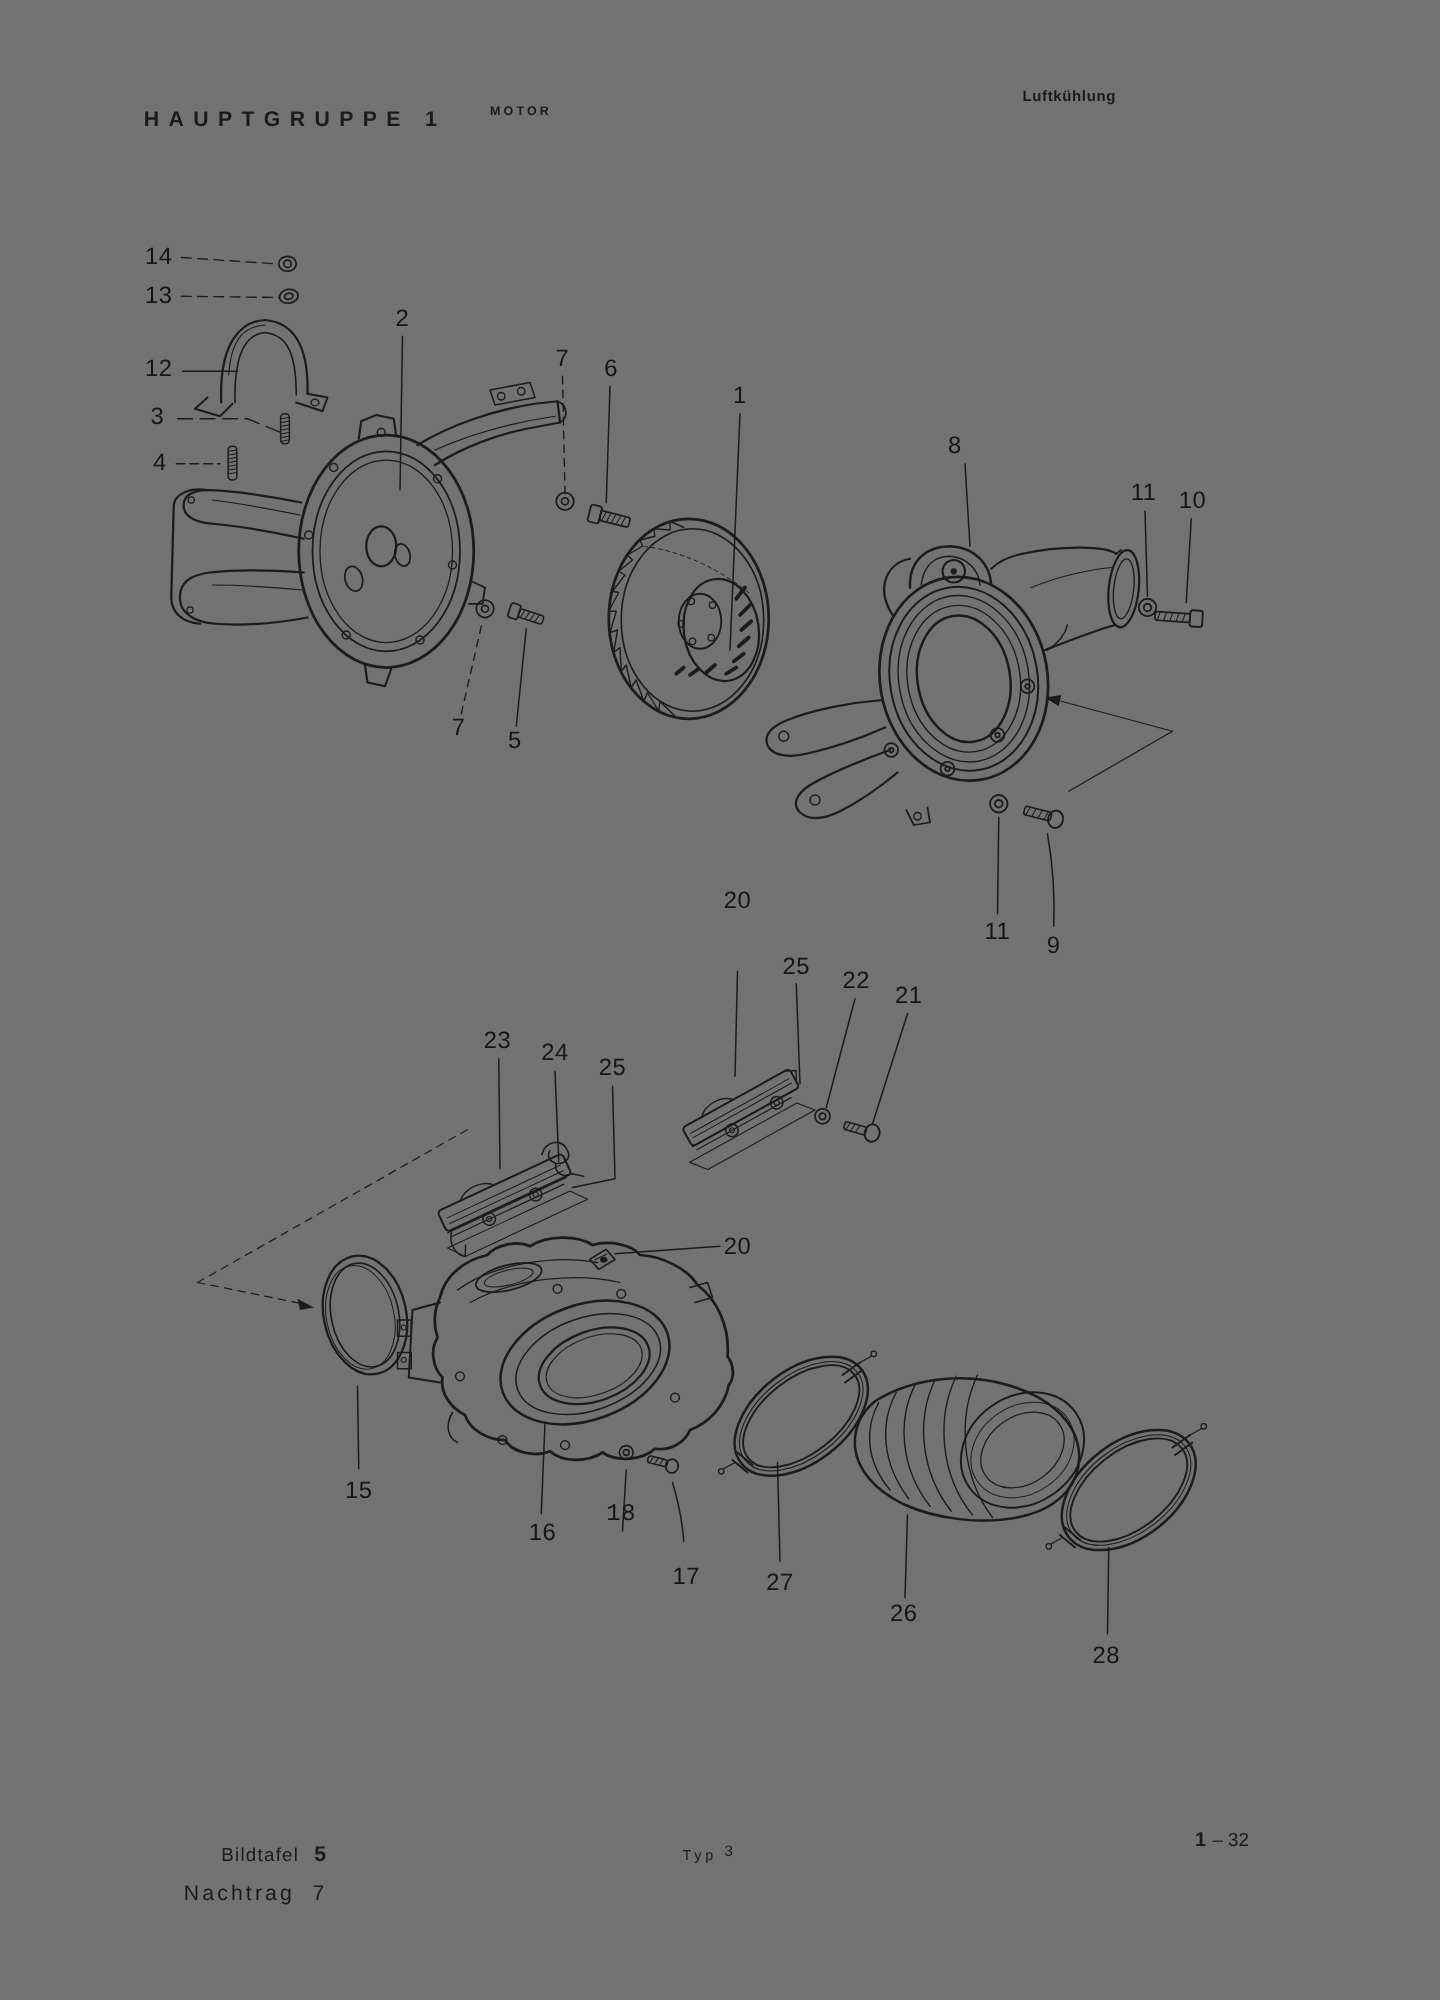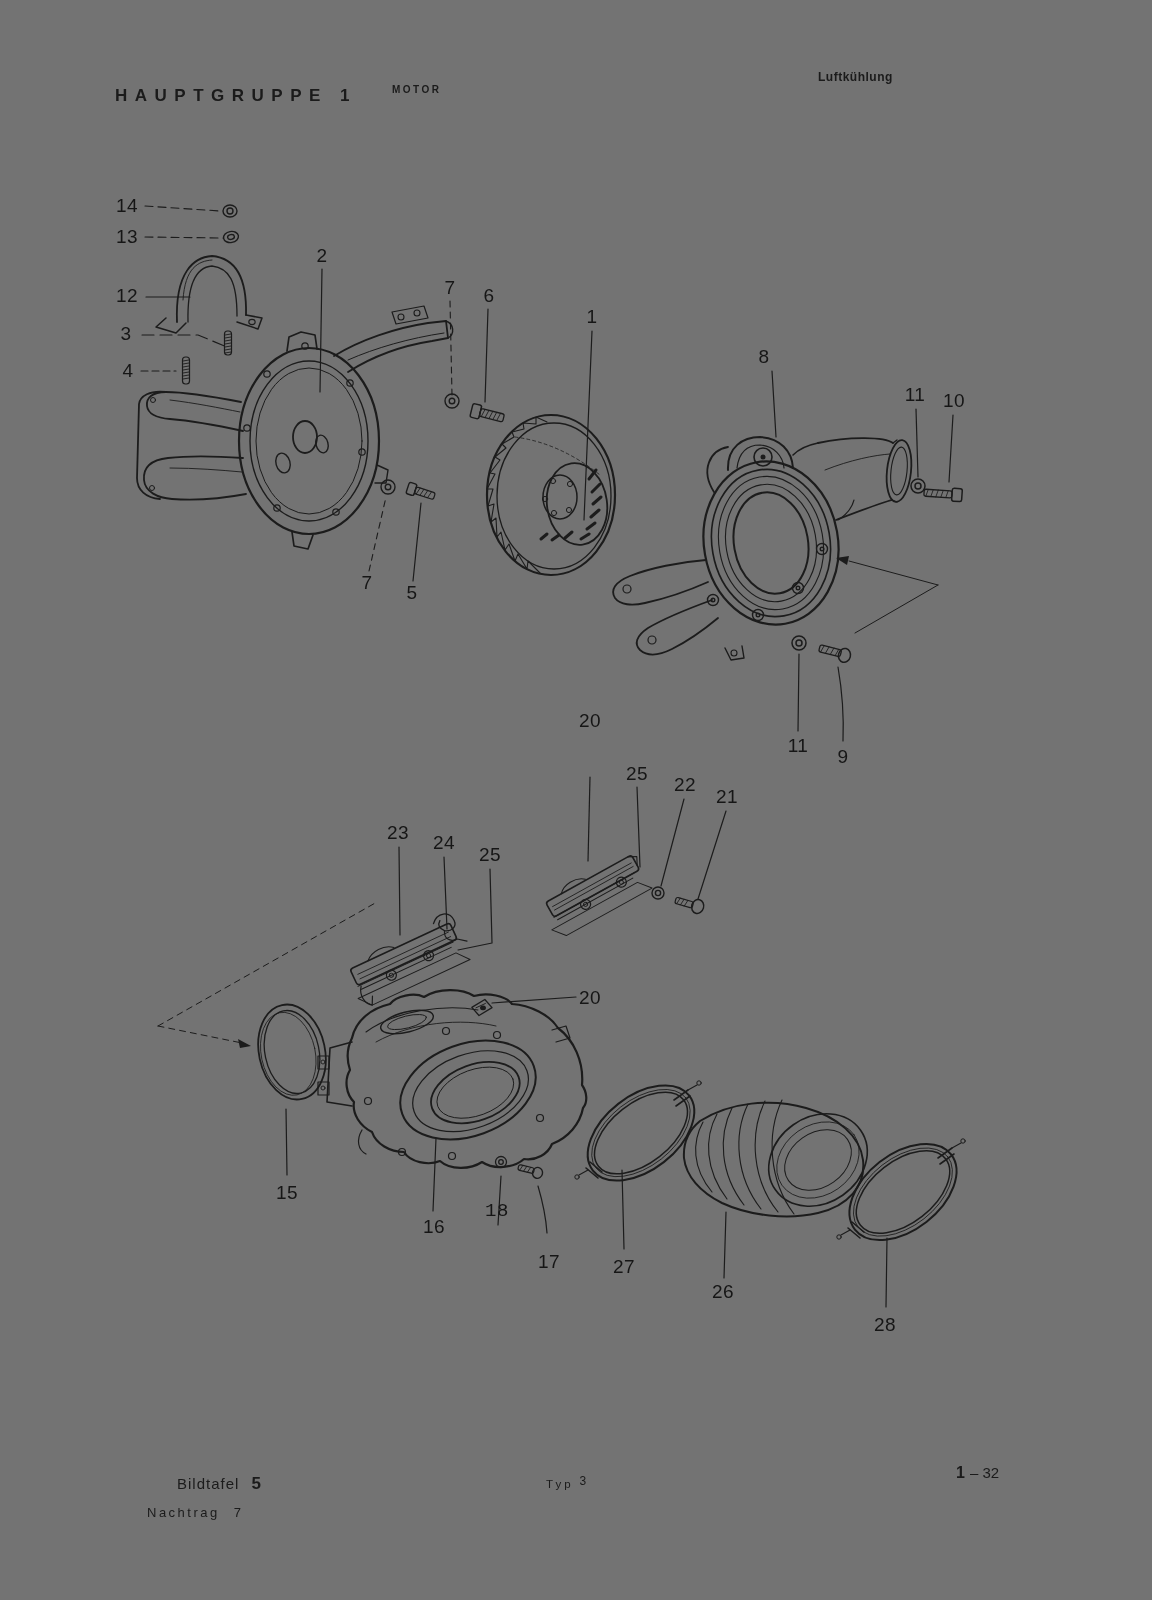--- a/index.html
+++ b/index.html
@@ -8,21 +8,21 @@
     font-family:"Liberation Sans",sans-serif;color:#1b1b1b;overflow:hidden;
   }
   .page{position:absolute;inset:0;background:#737373;}
   svg{position:absolute;left:0;top:0;}
   .txt{position:absolute;white-space:nowrap;}
   .hdr-group{left:115px;top:86px;font-size:17px;font-weight:bold;letter-spacing:7.5px;}
   .hdr-motor{left:392px;top:84px;font-size:10px;font-weight:bold;letter-spacing:2.5px;}
   .hdr-topic{left:818px;top:70px;font-size:12px;font-weight:bold;letter-spacing:.5px;}
   .ft-bildtafel{left:142px;top:1474px;font-size:15px;letter-spacing:1px;margin-left:35px;}
   .ft-bildtafel b{font-size:17px;margin-left:12px;letter-spacing:0;}
-  .ft-nachtrag{left:147px;top:1505px;font-size:13px;letter-spacing:2.5px;}
+  .ft-nachtrag{left:147px;top:1505px;font-size:17px;letter-spacing:2.5px;}
   .ft-nachtrag .num{margin-left:14px;letter-spacing:0;}
   .ft-typ{left:546px;top:1477px;font-size:11.5px;letter-spacing:3px;}
   .ft-typ .num{margin-left:6px;position:relative;top:-3px;font-size:12px;letter-spacing:0;}
   .ft-pageref{left:956px;top:1464px;font-size:15px;}
   .ft-pageref b{font-size:16px;}
   .ft-pageref .rest{margin-left:5px;margin-top:36px;}
   .callout{
     position:absolute;transform:translate(-50%,-50%);
     font-size:19px;color:#161616;letter-spacing:.5px;
   }

